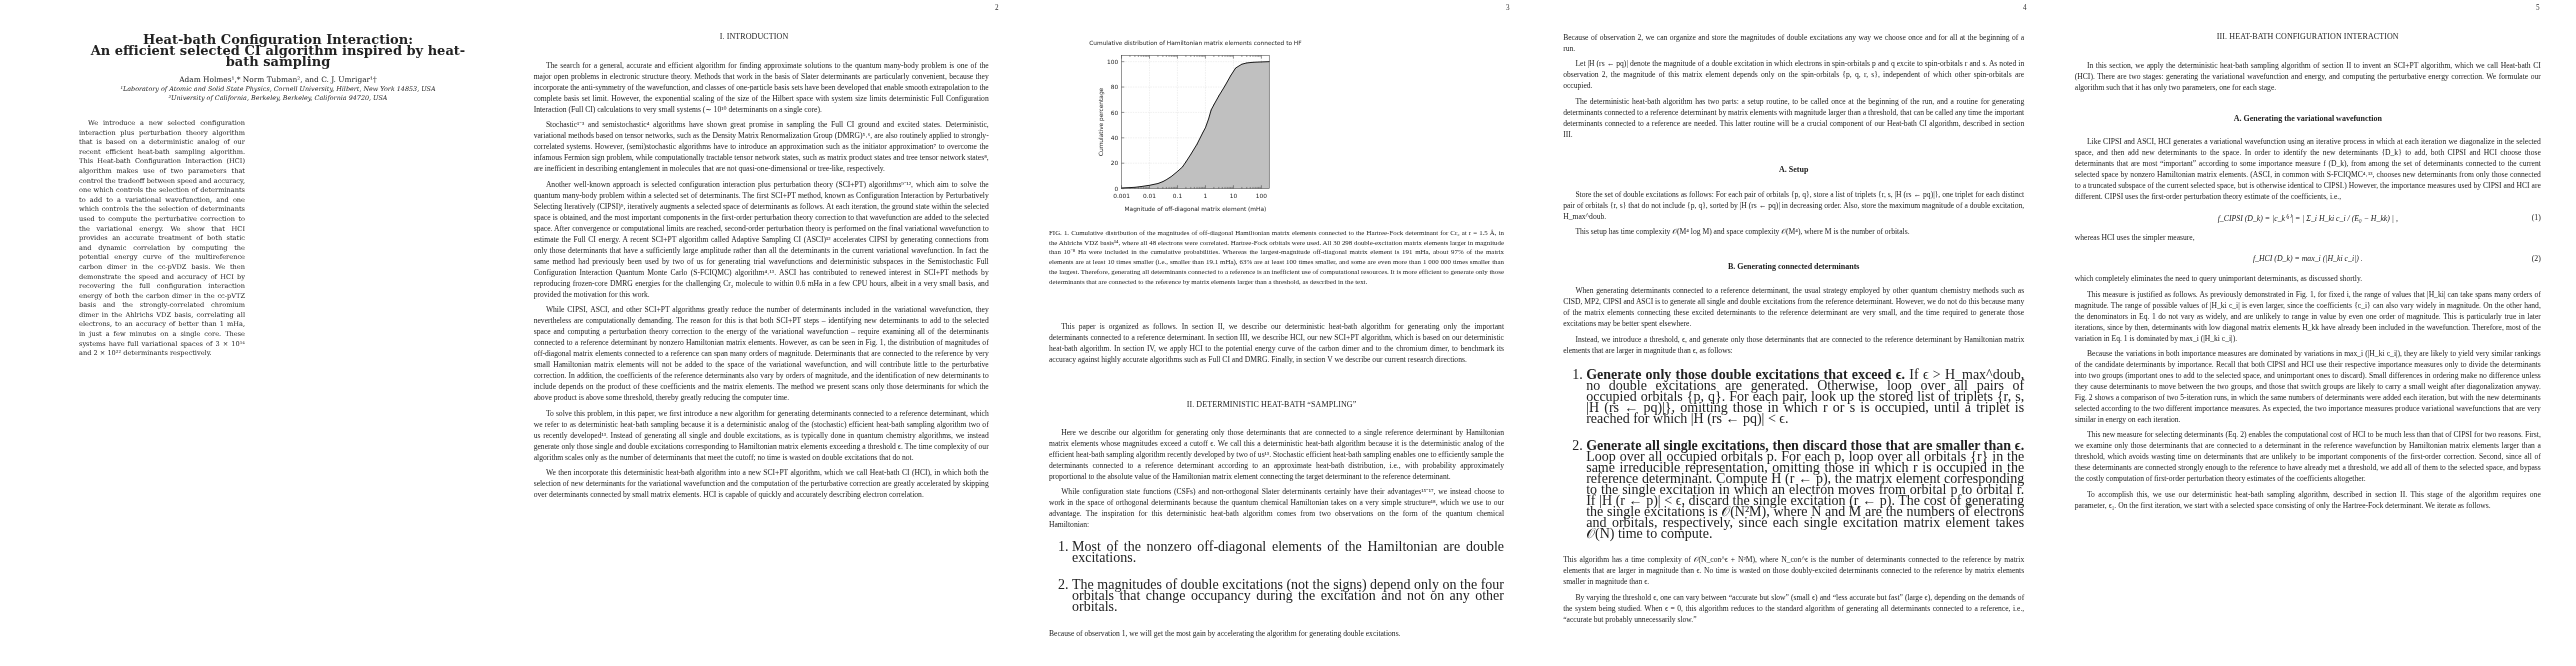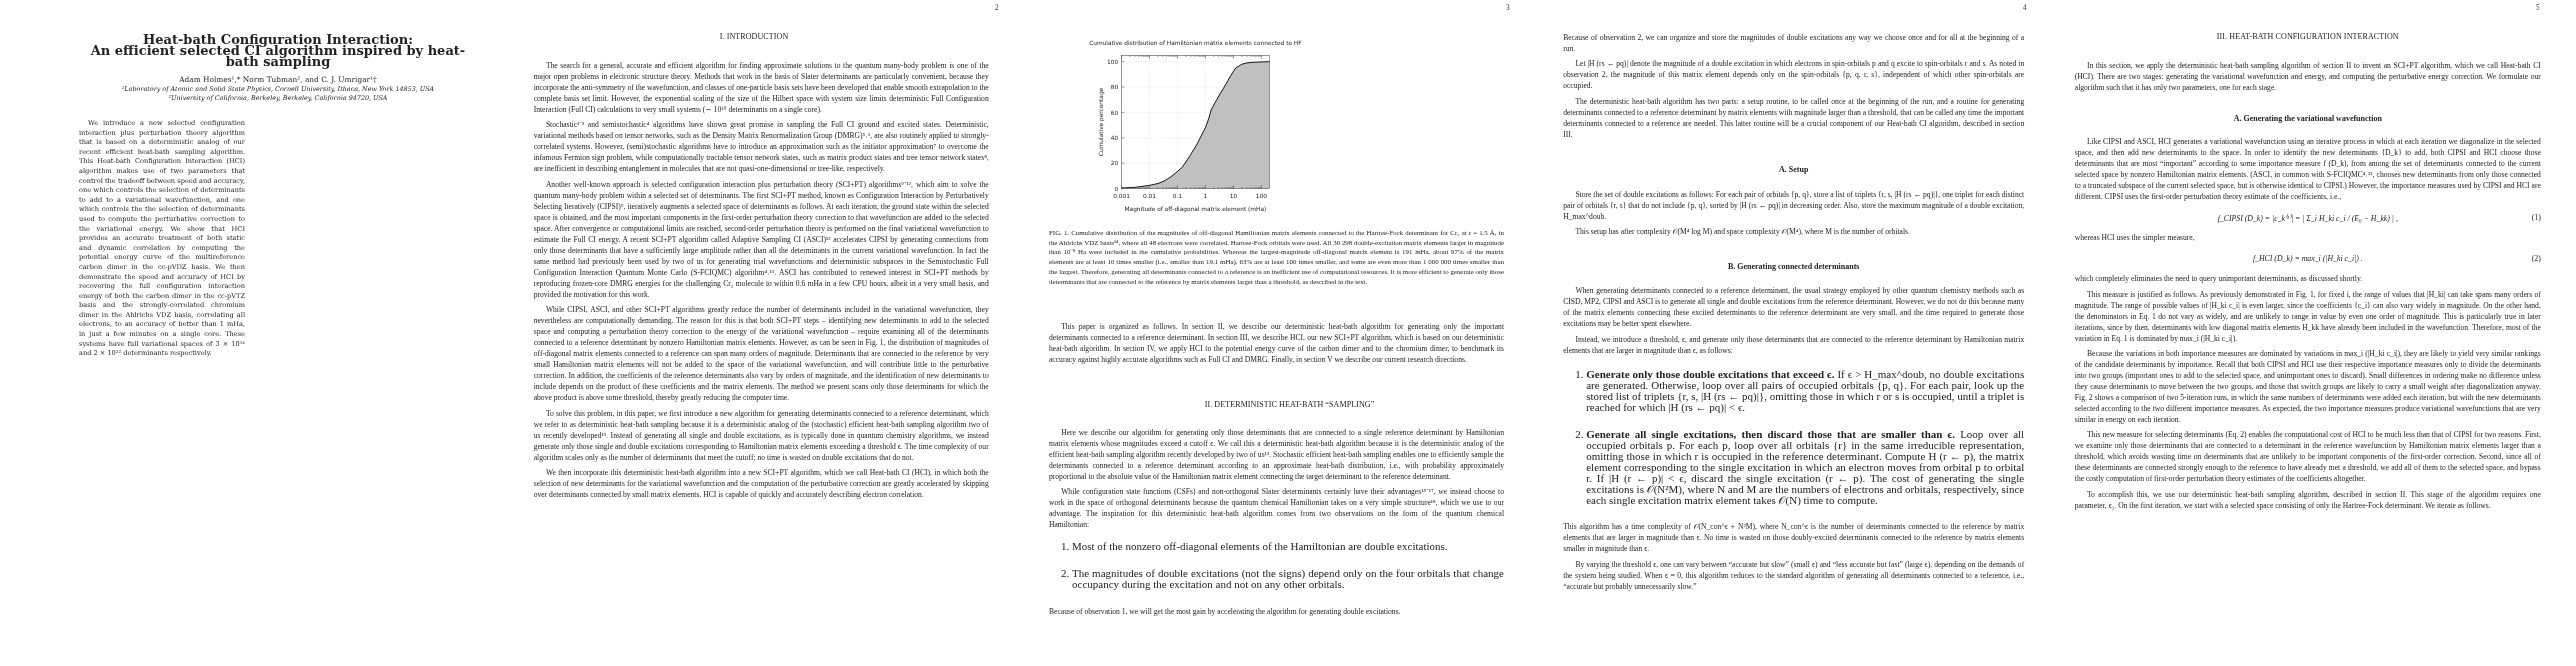--- a/index.html
+++ b/index.html
@@ -4,21 +4,21 @@
 <style>
   html, body { margin:0; padding:0; background:#ffffff; }
   body { width:2576px; height:667px; position:relative; overflow:hidden; font-family:"DejaVu Serif", serif; color:#222; }
   .page { position:absolute; top:0; height:667px; background:#fff; }
   .pnum { position:absolute; top:4.4px; font-size:7.2px; font-family:"Liberation Serif", serif; color:#333; }
   .sec-h { font-family:"Liberation Serif", serif; font-size:8px; text-align:center; letter-spacing:0.1px; color:#222; }
   .sub-h { font-family:"Liberation Serif", serif; font-size:8px; text-align:center; font-weight:bold; color:#222; }
   .para { font-family:"Liberation Serif", serif; font-size:7.6px; line-height:11px; text-align:justify; text-indent:12.2px; margin:0 0 4.4px 0; color:#222; }
   .para.noindent { text-indent:0; }
   .caption { font-family:"Liberation Serif", serif; font-size:6.9px; line-height:9.7px; text-align:justify; color:#222; }
-  ol.steps { margin:0; padding-left:23px; font-family:"Liberation Serif", serif; font-size:11px; line-height:11px; text-align:justify; color:#222; }
+  ol.steps { margin:0; padding-left:23px; font-family:"Liberation Serif", serif; font-size:14px; line-height:11px; text-align:justify; color:#222; }
   ol.steps li { margin-bottom:15.6px; }
   .eq { font-family:"Liberation Serif", serif; font-size:7.8px; position:relative; height:25.6px; color:#222; }
   .eq .body { position:absolute; left:0; right:0; text-align:center; top:6.7px; font-style:italic; }
   .eq .num { position:absolute; right:0; top:6.7px; font-style:normal; }
   .arxiv { position:absolute; left:4.4px; top:656px; transform:rotate(-90deg); transform-origin:left top; font-family:"Liberation Serif", serif; font-size:22px; color:#8a8a8a; white-space:nowrap; letter-spacing:0.6px; }
   .title { font-family:"DejaVu Serif", serif; font-weight:bold; font-size:13px; text-align:center; line-height:11px; }
   .authors { font-family:"DejaVu Serif", serif; font-size:7.4px; text-align:center; line-height:10px; margin-top:7.8px; }
   .affil { font-family:"DejaVu Serif", serif; font-style:italic; font-size:6.4px; text-align:center; line-height:9px; }
   .abstract { font-family:"DejaVu Serif", serif; font-size:6.6px; line-height:9.6px; text-align:justify; text-indent:9px; margin-top:10px; }
   svg text { font-family:"DejaVu Sans", sans-serif; }
@@ -26,21 +26,21 @@
 </head>
 <body>
 
 <div class="arxiv">arXiv:1606.07453v1  [physics.chem-ph]  23 Jun 2016</div>
 
 <div class="page" style="left:0; width:511px;">
   <div style="position:absolute; left:78px; top:34px; width:400px;">
     <div class="title">Heat-bath Configuration Interaction:</div>
     <div class="title">An efficient selected CI algorithm inspired by heat-bath sampling</div>
     <div class="authors">Adam Holmes¹,* Norm Tubman², and C. J. Umrigar¹†</div>
-    <div class="affil">¹Laboratory of Atomic and Solid State Physics, Cornell University, Ithaca, New York 14853, USA</div>
+    <div class="affil">¹Laboratory of Atomic and Solid State Physics, Cornell University, Hilbert, New York 14853, USA</div>
     <div class="affil">²University of California, Berkeley, Berkeley, California 94720, USA</div>
   </div>
 
   <div class="abstract" style="position:absolute; left:79px; top:109px; width:166px;">We introduce a new selected configuration interaction plus perturbation theory algorithm that is based on a deterministic analog of our recent efficient heat-bath sampling algorithm. This Heat-bath Configuration Interaction (HCI) algorithm makes use of two parameters that control the tradeoff between speed and accuracy, one which controls the selection of determinants to add to a variational wavefunction, and one which controls the the selection of determinants used to compute the perturbative correction to the variational energy. We show that HCI provides an accurate treatment of both static and dynamic correlation by computing the potential energy curve of the multireference carbon dimer in the cc-pVDZ basis. We then demonstrate the speed and accuracy of HCI by recovering the full configuration interaction energy of both the carbon dimer in the cc-pVTZ basis and the strongly-correlated chromium dimer in the Ahlrichs VDZ basis, correlating all electrons, to an accuracy of better than 1 mHa, in just a few minutes on a single core. These systems have full variational spaces of 3 × 10¹⁴ and 2 × 10²² determinants respectively.</div>
 </div>
 
 <div class="page" style="left:517px; width:489px;">
   <div class="pnum" style="left:478px;">2</div>
   <div class="sec-h" style="position:absolute; left:9px; width:456px; top:32px;">I.   INTRODUCTION</div>
   <div style="position:absolute; left:16.7px; top:60px; width:455px;">
@@ -214,41 +214,41 @@
       <circle cx="323.46399463750424" cy="60.85714285714286" r="0.6" fill="#000000"></circle>
       <circle cx="334.6382787774103" cy="54" r="0.6" fill="#000000"></circle>
       <circle cx="343.5078070783122" cy="51.71428571428572" r="0.6" fill="#000000"></circle>
       <circle cx="354.68209121821826" cy="50.571428571428584" r="0.6" fill="#000000"></circle>
       <circle cx="369.8446499975714" cy="49.8857142857143" r="0.6" fill="#000000"></circle>
       <circle cx="384" cy="49.428571428571445" r="0.6" fill="#000000"></circle>
     </svg>
 
   <div class="caption" style="position:absolute; left:15px; top:228px; width:455px;">FIG. 1.   Cumulative distribution of the magnitudes of off-diagonal Hamiltonian matrix elements connected to the Hartree-Fock determinant for Cr₂ at r = 1.5 Å, in the Ahlrichs VDZ basis¹⁴, where all 48 electrons were correlated. Hartree-Fock orbitals were used. All 30 298 double-excitation matrix elements larger in magnitude than 10⁻⁸ Ha were included in the cumulative probabilities. Whereas the largest-magnitude off-diagonal matrix element is 191 mHa, about 97% of the matrix elements are at least 10 times smaller (i.e., smaller than 19.1 mHa), 63% are at least 100 times smaller, and some are even more than 1 000 000 times smaller than the largest. Therefore, generating all determinants connected to a reference is an inefficient use of computational resources. It is more efficient to generate only those determinants that are connected to the reference by matrix elements larger than a threshold, as described in the text.</div>
   <p class="para" style="position:absolute; left:15px; top:321px; width:455px;">This paper is organized as follows. In section II, we describe our deterministic heat-bath algorithm for generating only the important determinants connected to a reference determinant. In section III, we describe HCI, our new SCI+PT algorithm, which is based on our deterministic heat-bath algorithm. In section IV, we apply HCI to the potential energy curve of the carbon dimer and to the chromium dimer, to benchmark its accuracy against highly accurate algorithms such as Full CI and DMRG. Finally, in section V we describe our current research directions.</p>
-  <div class="sec-h" style="position:absolute; left:28px; width:455px; top:400px;">II.   DETERMINISTIC HEAT-BATH “SAMPLING”</div>
+  <div class="sec-h" style="position:absolute; left:10px; width:455px; top:400px;">II.   DETERMINISTIC HEAT-BATH “SAMPLING”</div>
   <div style="position:absolute; left:15px; top:427px; width:455px;">
     <p class="para">Here we describe our algorithm for generating only those determinants that are connected to a single reference determinant by Hamiltonian matrix elements whose magnitudes exceed a cutoff ϵ. We call this a deterministic heat-bath algorithm because it is the deterministic analog of the efficient heat-bath sampling algorithm recently developed by two of us¹³. Stochastic efficient heat-bath sampling enables one to efficiently sample the determinants connected to a reference determinant according to an approximate heat-bath distribution, i.e., with probability approximately proportional to the absolute value of the Hamiltonian matrix element connecting the target determinant to the reference determinant.</p>
     <p class="para">While configuration state functions (CSFs) and non-orthogonal Slater determinants certainly have their advantages¹⁵⁻¹⁷, we instead choose to work in the space of orthogonal determinants because the quantum chemical Hamiltonian takes on a very simple structure¹⁸, which we use to our advantage. The inspiration for this deterministic heat-bath algorithm comes from two observations on the form of the quantum chemical Hamiltonian:</p>
     <ol class="steps" style="margin-top:11px;">
       <li>Most of the nonzero off-diagonal elements of the Hamiltonian are double excitations.</li>
       <li>The magnitudes of double excitations (not the signs) depend only on the four orbitals that change occupancy during the excitation and not on any other orbitals.</li>
     </ol>
     <p class="para noindent">Because of observation 1, we will get the most gain by accelerating the algorithm for generating double excitations.</p>
   </div>
 </div>
 
 <div class="page" style="left:1551px; width:489px;">
   <div class="pnum" style="left:472px;">4</div>
   <div style="position:absolute; left:12.2px; top:32px; width:461px;">
     <p class="para noindent">Because of observation 2, we can organize and store the magnitudes of double excitations any way we choose once and for all at the beginning of a run.</p>
     <p class="para">Let |H (rs ← pq)| denote the magnitude of a double excitation in which electrons in spin-orbitals p and q excite to spin-orbitals r and s. As noted in observation 2, the magnitude of this matrix element depends only on the spin-orbitals {p, q, r, s}, independent of which other spin-orbitals are occupied.</p>
     <p class="para">The deterministic heat-bath algorithm has two parts: a setup routine, to be called once at the beginning of the run, and a routine for generating determinants connected to a reference determinant by matrix elements with magnitude larger than a threshold, that can be called any time the important determinants connected to a reference are needed. This latter routine will be a crucial component of our Heat-bath CI algorithm, described in section III.</p>
     <div class="sub-h" style="margin:25.6px 0 14.5px;">A.   Setup</div>
     <p class="para">Store the set of double excitations as follows: For each pair of orbitals {p, q}, store a list of triplets {r, s, |H (rs ← pq)|}, one triplet for each distinct pair of orbitals {r, s} that do not include {p, q}, sorted by |H (rs ← pq)| in decreasing order. Also, store the maximum magnitude of a double excitation, H_max^doub.</p>
-    <p class="para">This setup has after complexity 𝒪(M⁴ log M) and space complexity 𝒪(M⁴), where M is the number of orbitals.</p>
+    <p class="para">This setup has time complexity 𝒪(M⁴ log M) and space complexity 𝒪(M⁴), where M is the number of orbitals.</p>
     <div class="sub-h" style="margin:24.5px 0 14.5px;">B.   Generating connected determinants</div>
     <p class="para">When generating determinants connected to a reference determinant, the usual strategy employed by other quantum chemistry methods such as CISD, MP2, CIPSI and ASCI is to generate all single and double excitations from the reference determinant. However, we do not do this because many of the matrix elements connecting these excited determinants to the reference determinant are very small, and the time required to generate those excitations may be better spent elsewhere.</p>
     <p class="para">Instead, we introduce a threshold, ϵ, and generate only those determinants that are connected to the reference determinant by Hamiltonian matrix elements that are larger in magnitude than ϵ, as follows:</p>
     <ol class="steps" style="margin-top:13.3px;">
       <li><b>Generate only those double excitations that exceed ϵ.</b><span> If ϵ &gt; H_max^doub, no double excitations are generated. Otherwise, loop over all pairs of occupied orbitals {p, q}. For each pair, look up the stored list of triplets {r, s, |H (rs ← pq)|}, omitting those in which r or s is occupied, until a triplet is reached for which |H (rs ← pq)| &lt; ϵ.</span></li>
       <li><b>Generate all single excitations, then discard those that are smaller than ϵ.</b><span> Loop over all occupied orbitals p. For each p, loop over all orbitals {r} in the same irreducible representation, omitting those in which r is occupied in the reference determinant. Compute H (r ← p), the matrix element corresponding to the single excitation in which an electron moves from orbital p to orbital r. If |H (r ← p)| &lt; ϵ, discard the single excitation (r ← p). The cost of generating the single excitations is 𝒪(N²M), where N and M are the numbers of electrons and orbitals, respectively, since each single excitation matrix element takes 𝒪(N) time to compute.</span></li>
     </ol>
     <p class="para noindent">This algorithm has a time complexity of 𝒪(N_con^ϵ + N²M), where N_con^ϵ is the number of determinants connected to the reference by matrix elements that are larger in magnitude than ϵ. No time is wasted on those doubly-excited determinants connected to the reference by matrix elements smaller in magnitude than ϵ.</p>
     <p class="para">By varying the threshold ϵ, one can vary between “accurate but slow” (small ϵ) and “less accurate but fast” (large ϵ), depending on the demands of the system being studied. When ϵ = 0, this algorithm reduces to the standard algorithm of generating all determinants connected to a reference, i.e., “accurate but probably unnecessarily slow.”</p>
   </div>

